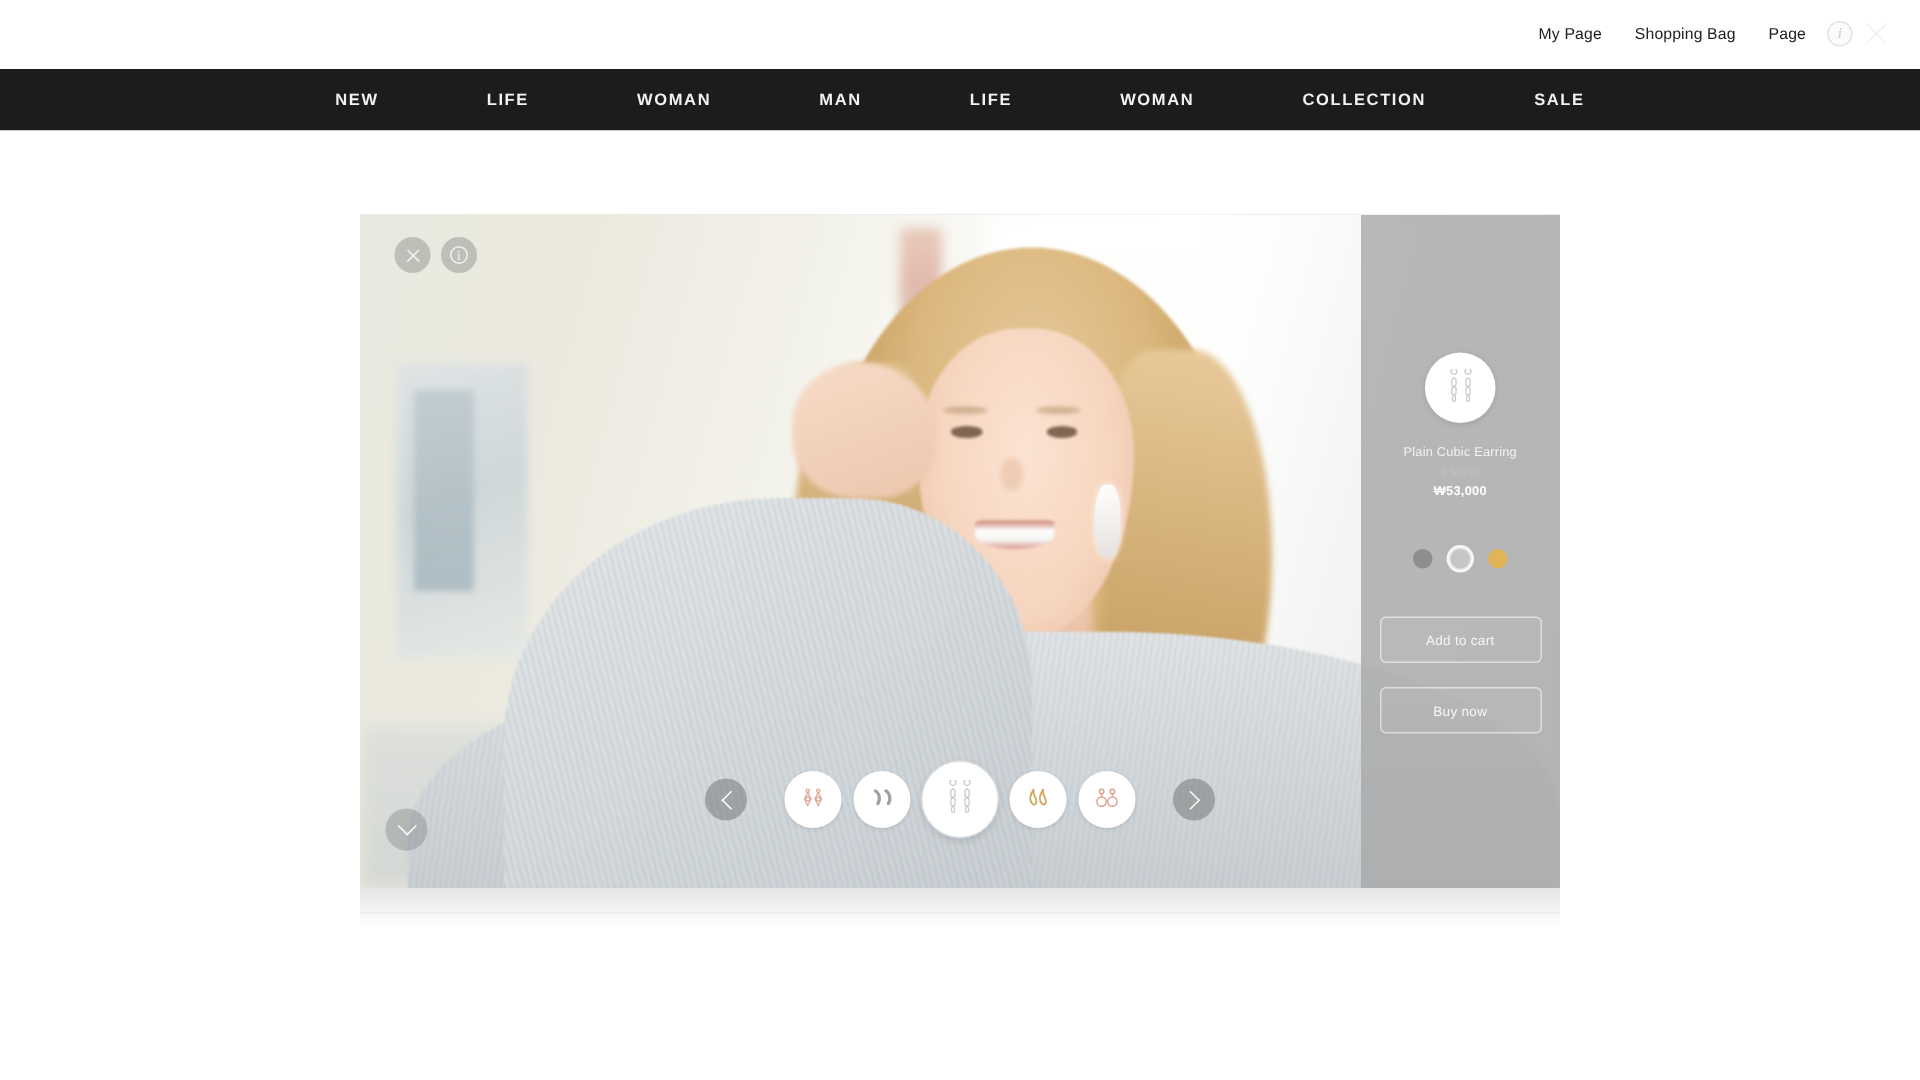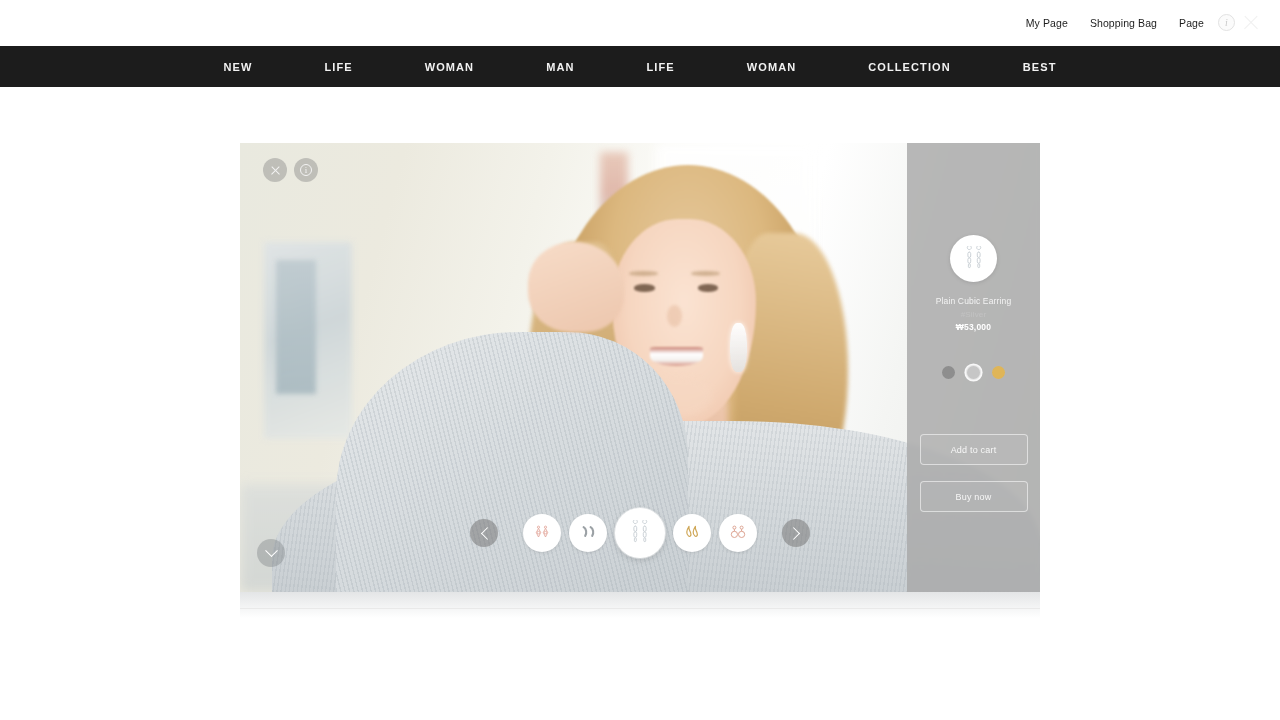--- a/index.html
+++ b/index.html
@@ -288,21 +288,21 @@
     border:1.4px solid rgba(255,255,255,.55);
   }
   .panel-btn{
     margin-top:0; width:108px; height:31px; border-radius:4px;
     border:1px solid rgba(255,255,255,.55);
     background:rgba(255,255,255,.04);
     color:#f7f7f7; font-size:9px; letter-spacing:.2px;
     display:flex; align-items:center; justify-content:center;
     cursor:pointer;
   }
-  .btn-cart{ margin-top:54px;text-align:right; }
+  .btn-cart{ margin-top:31px;text-align:right; }
   .btn-buy { margin-top:16px; }
 
   svg{ display:block; }
 </style>
 </head>
 <body>
 
 <div class="utility-bar">
   <a class="util-link">My Page</a>
   <a class="util-link">Shopping Bag</a>
@@ -321,21 +321,21 @@
   <a class="nav-item">WOMAN</a>
   <span class="nav-gap"></span>
   <a class="nav-item">MAN</a>
   <span class="nav-gap"></span>
   <a class="nav-item">LIFE</a>
   <span class="nav-gap"></span>
   <a class="nav-item">WOMAN</a>
   <span class="nav-gap"></span>
   <a class="nav-item">COLLECTION</a>
   <span class="nav-gap"></span>
-  <a class="nav-item">BEST</a>
+  <a class="nav-item">SALE</a>
 </nav>
 
 <div class="stage">
 
   <div class="card">
 
     <div class="photo">
       <div class="ph-wall"></div>
       <div class="ph-window"></div>
       <div class="ph-leftframe"></div>

